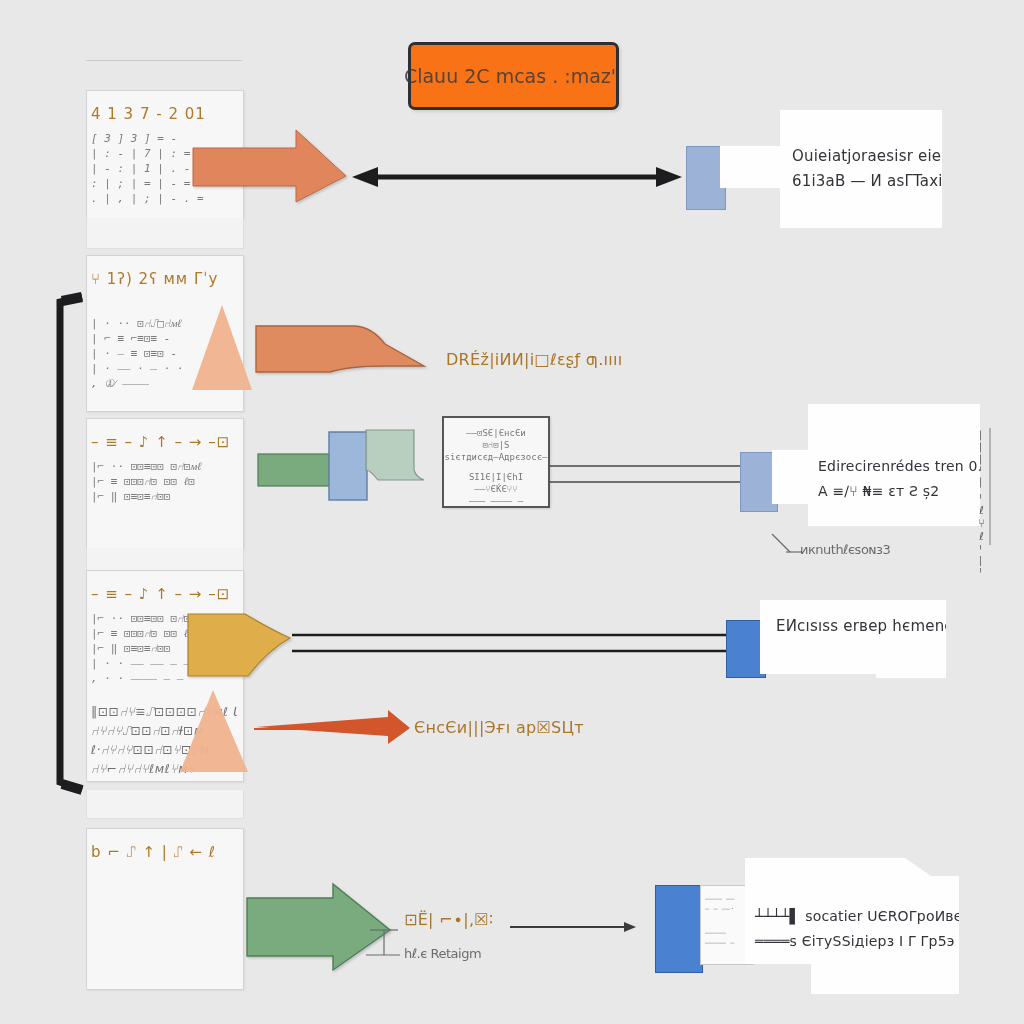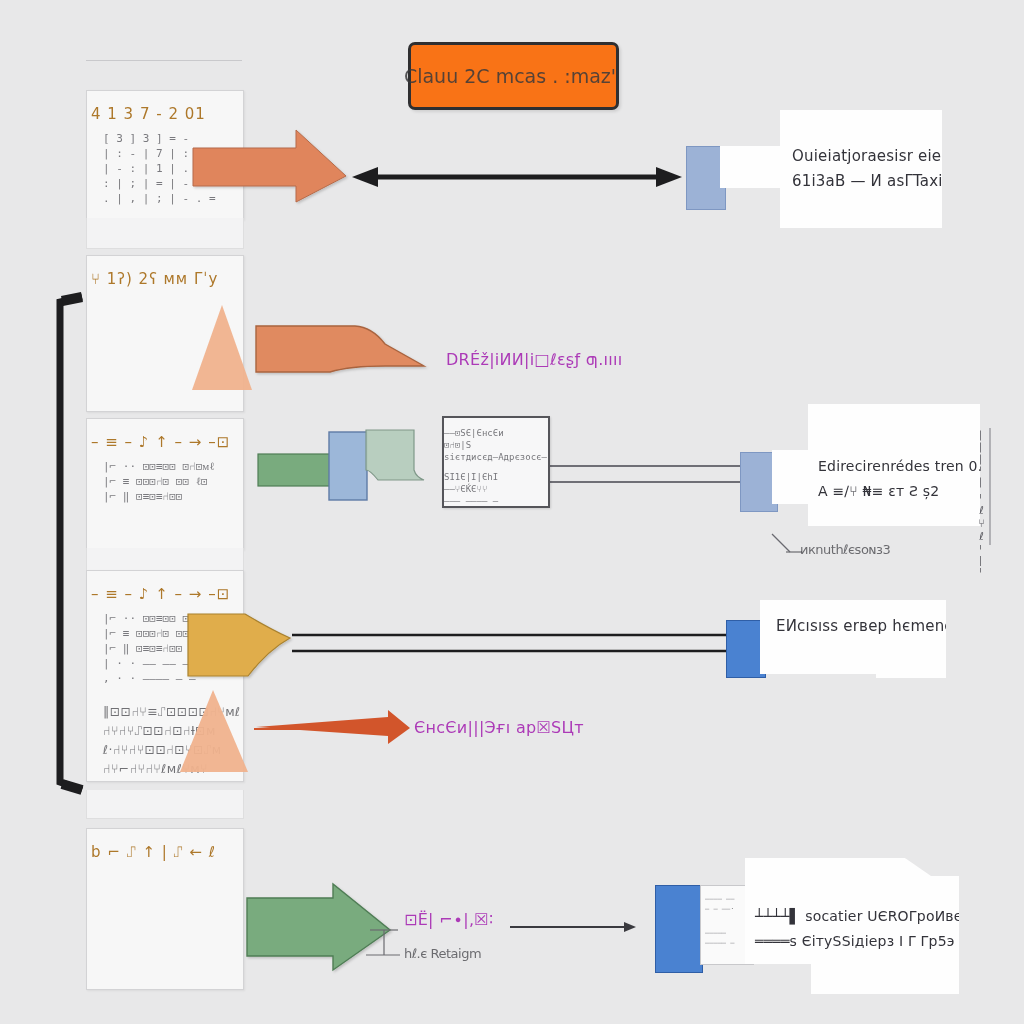--- a/index.html
+++ b/index.html
@@ -45,21 +45,21 @@
     width:156px;
     overflow:hidden;
   }
   .panel-head{
     font-family:"DejaVu Sans", sans-serif;
     font-size:15px;color:#a16207;
     padding:14px 0 6px 4px;
     letter-spacing:1px;
     white-space:nowrap;
   }
-  .panel-body{padding:2px 0 10px 16px;}
+  .panel-body{padding:2px 0 10px 4px;font-style:italic;}
   .prow{
     font-family:"DejaVu Sans Mono", monospace;
     font-size:11px;color:#4a4a50;
     letter-spacing:0px;
     line-height:15px;
     white-space:nowrap;
   }
   .pblock{
     font-family:"DejaVu Sans", sans-serif;
     font-size:12.5px;color:#3d3d42;
@@ -82,39 +82,39 @@
     font-size:15px;color:#33333a;
     line-height:25px;white-space:nowrap;letter-spacing:.2px;
   }
   
   .tab{background:#9cb2d6;border:1px solid #7e97c2;}
   .tab-strong{background:#4a82d1;border:1px solid #2f5ea6;}
 
   
   .midlabel{
     font-family:"DejaVu Sans", sans-serif;
-    font-size:16px;color:#a21caf;
+    font-size:16px;color:#a16207;
     white-space:nowrap;letter-spacing:.3px;
   }
   .smalllabel{
     font-family:"DejaVu Sans", sans-serif;
     font-size:13px;color:#3b3b40;
     white-space:nowrap;
   }
 
   
   #mid-box{
     left:442px;top:416px;width:104px;height:88px;
     background:#f7f7f8;border:2px solid #55555a;
     box-shadow:1px 1px 2px rgba(0,0,0,.12);
   }
   #mid-box .mline{
     font-family:"DejaVu Sans Mono", monospace;
     font-size:9px;color:#45454b;line-height:12px;
-    text-align:left;white-space:nowrap;
+    text-align:center;white-space:nowrap;
   }
 
   
   #right-vert{
     left:975px;top:430px;
     writing-mode:vertical-rl;
     font-family:"DejaVu Sans", sans-serif;
     font-size:11px;color:#55555c;
     letter-spacing:1px;white-space:nowrap;
   }
@@ -153,20 +153,27 @@
     <div class="prow softer">| : - | 7 | : = -</div>
     <div class="prow softer">| - :  | 1 | . - -</div>
     <div class="prow softer">: |  ; | = | -  = -</div>
     <div class="prow softer">. |  , | ; | -  . =</div>
   </div>
 </div>
 <div class="abs stub" style="top:218px;height:30px;"></div>
 
 <div class="abs panel" style="top:255px;height:155px;">
   <div class="panel-head garble soft">⑂ 1ʔ) 2ʕ ᴍᴍ  Γˈу</div>
+  <div class="panel-body" style="padding-top:22px;">
+    <div class="prow softer">| · ·· ⊡⑁⑀□⑁ᴍℓ</div>
+    <div class="prow softer">| ⌐ ≡ ⌐≡⊡≡  -</div>
+    <div class="prow softer">| · – ≡ ⊡≡⊡ -</div>
+    <div class="prow softer">| · –– · – · ·</div>
+    <div class="prow softer">, ①⁄ ————</div>
+  </div>
 </div>
 
 <div class="abs panel" style="top:418px;height:130px;">
   <div class="panel-head garble soft">– ≡  – ♪  ↑ – → –⊡</div>
   <div class="panel-body">
     <div class="prow softer">|⌐ ·· ⊡⊡≡⊡⊡ ⊡⑁⊡ᴍℓ</div>
     <div class="prow softer">|⌐ ≡ ⊡⊡⊡⑁⊡ ⊡⊡ ℓ⊡</div>
     <div class="prow softer">|⌐ ‖ ⊡≡⊡≡⑁⊡⊡</div>
   </div>
 </div>

